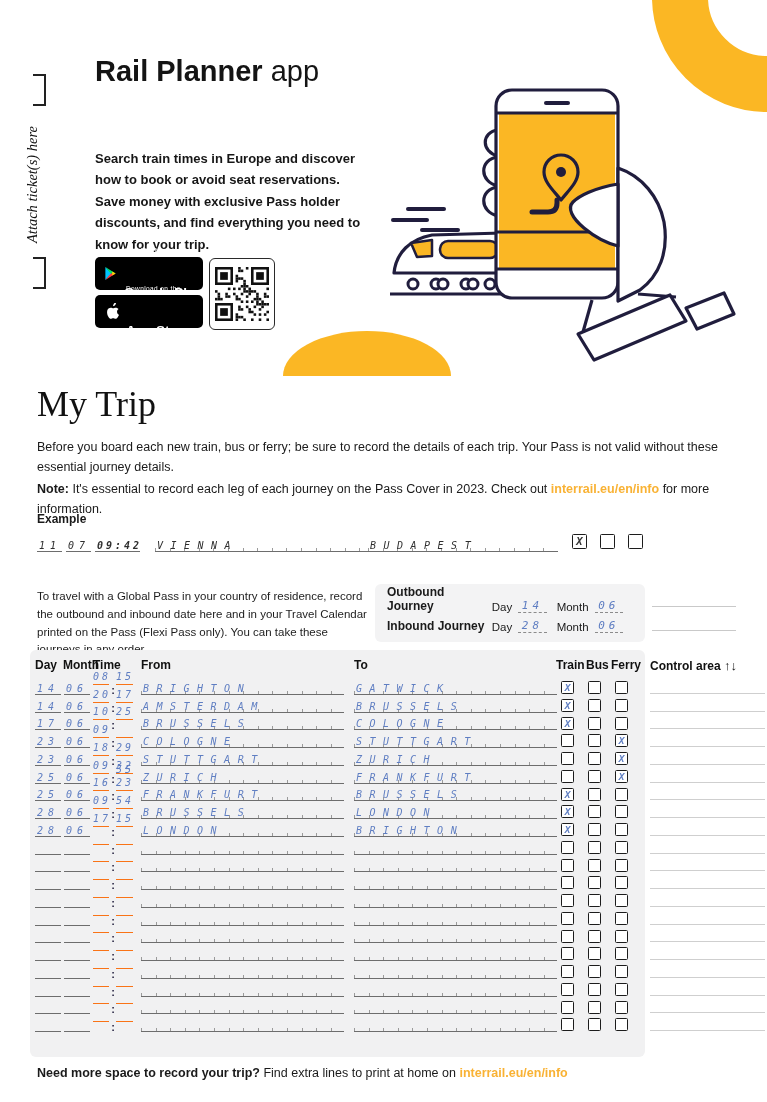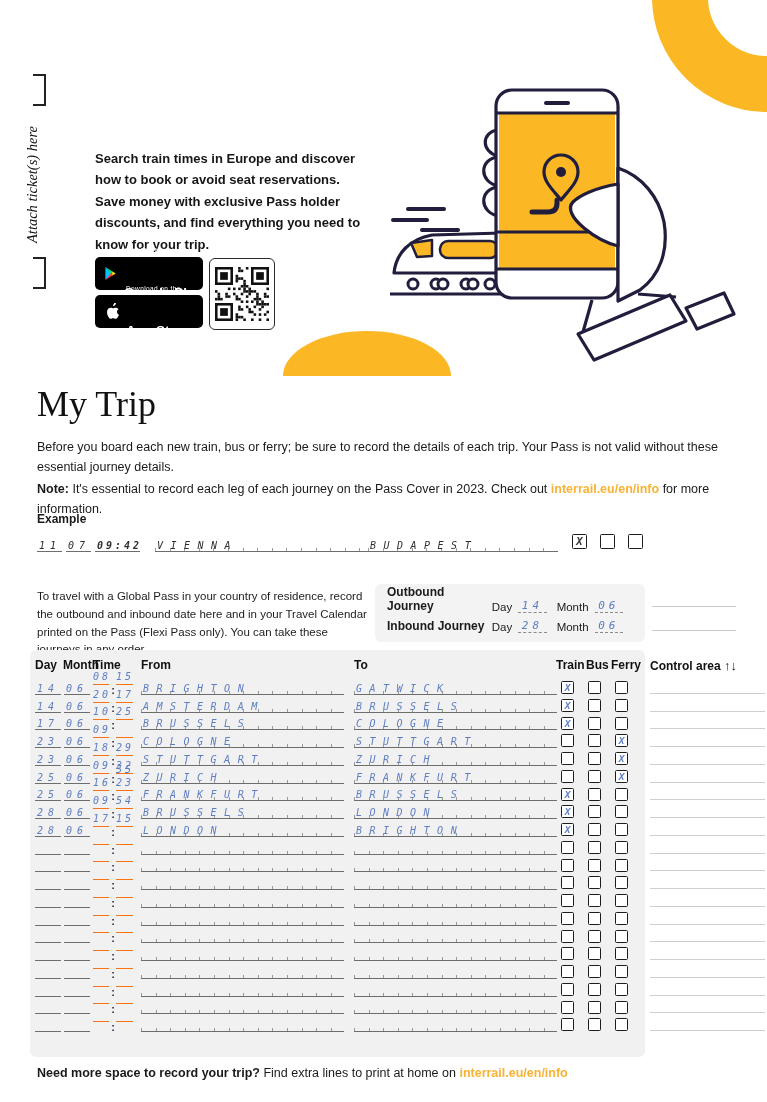--- a/index.html
+++ b/index.html
@@ -110,20 +110,21 @@
 <div class="abs ring-clip">
     <div class="ring"></div>
   </div>
 <div class="abs semicircle"></div>
 
 <div class="abs bracket" style="left:33px;top:74px;"></div>
 <div class="abs attach-vert">Attach ticket(s) here</div>
 <div class="abs bracket" style="left:33px;top:257px;"></div>
 
 <div class="abs h1">
+  <div><span class="bold">Rail Planner</span><span> app</span></div>
 </div>
 <div class="abs promo-desc">Search train times in Europe and discover how to book or avoid seat reservations. Save money with exclusive Pass holder discounts, and find everything you need to know for your trip.</div>
 
 <div class="abs store-badge" style="top:257px;">
   <svg width="13" height="15" viewBox="0 0 11.6 14">
     <polygon points="1,1 7,7 1,13" fill="#00c4ff"></polygon>
     <polygon points="1,1 10.6,7 6,7" fill="#00e266"></polygon>
     <polygon points="1,13 10.6,7 6,7" fill="#ff3a44"></polygon>
     <polygon points="7.4,5.2 10.6,7 7.4,8.8" fill="#ffd400"></polygon>
   </svg>

